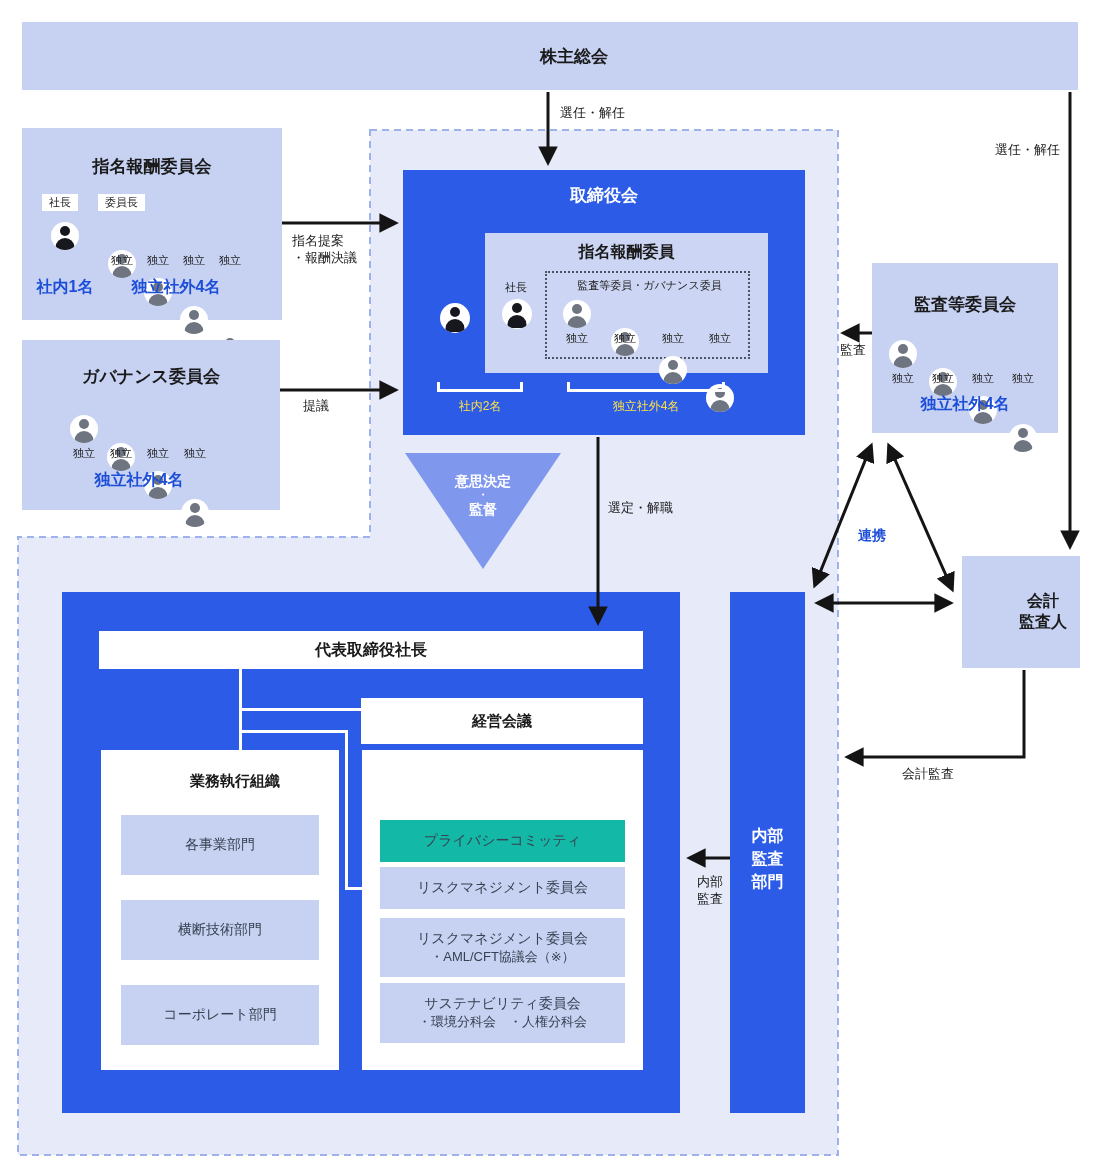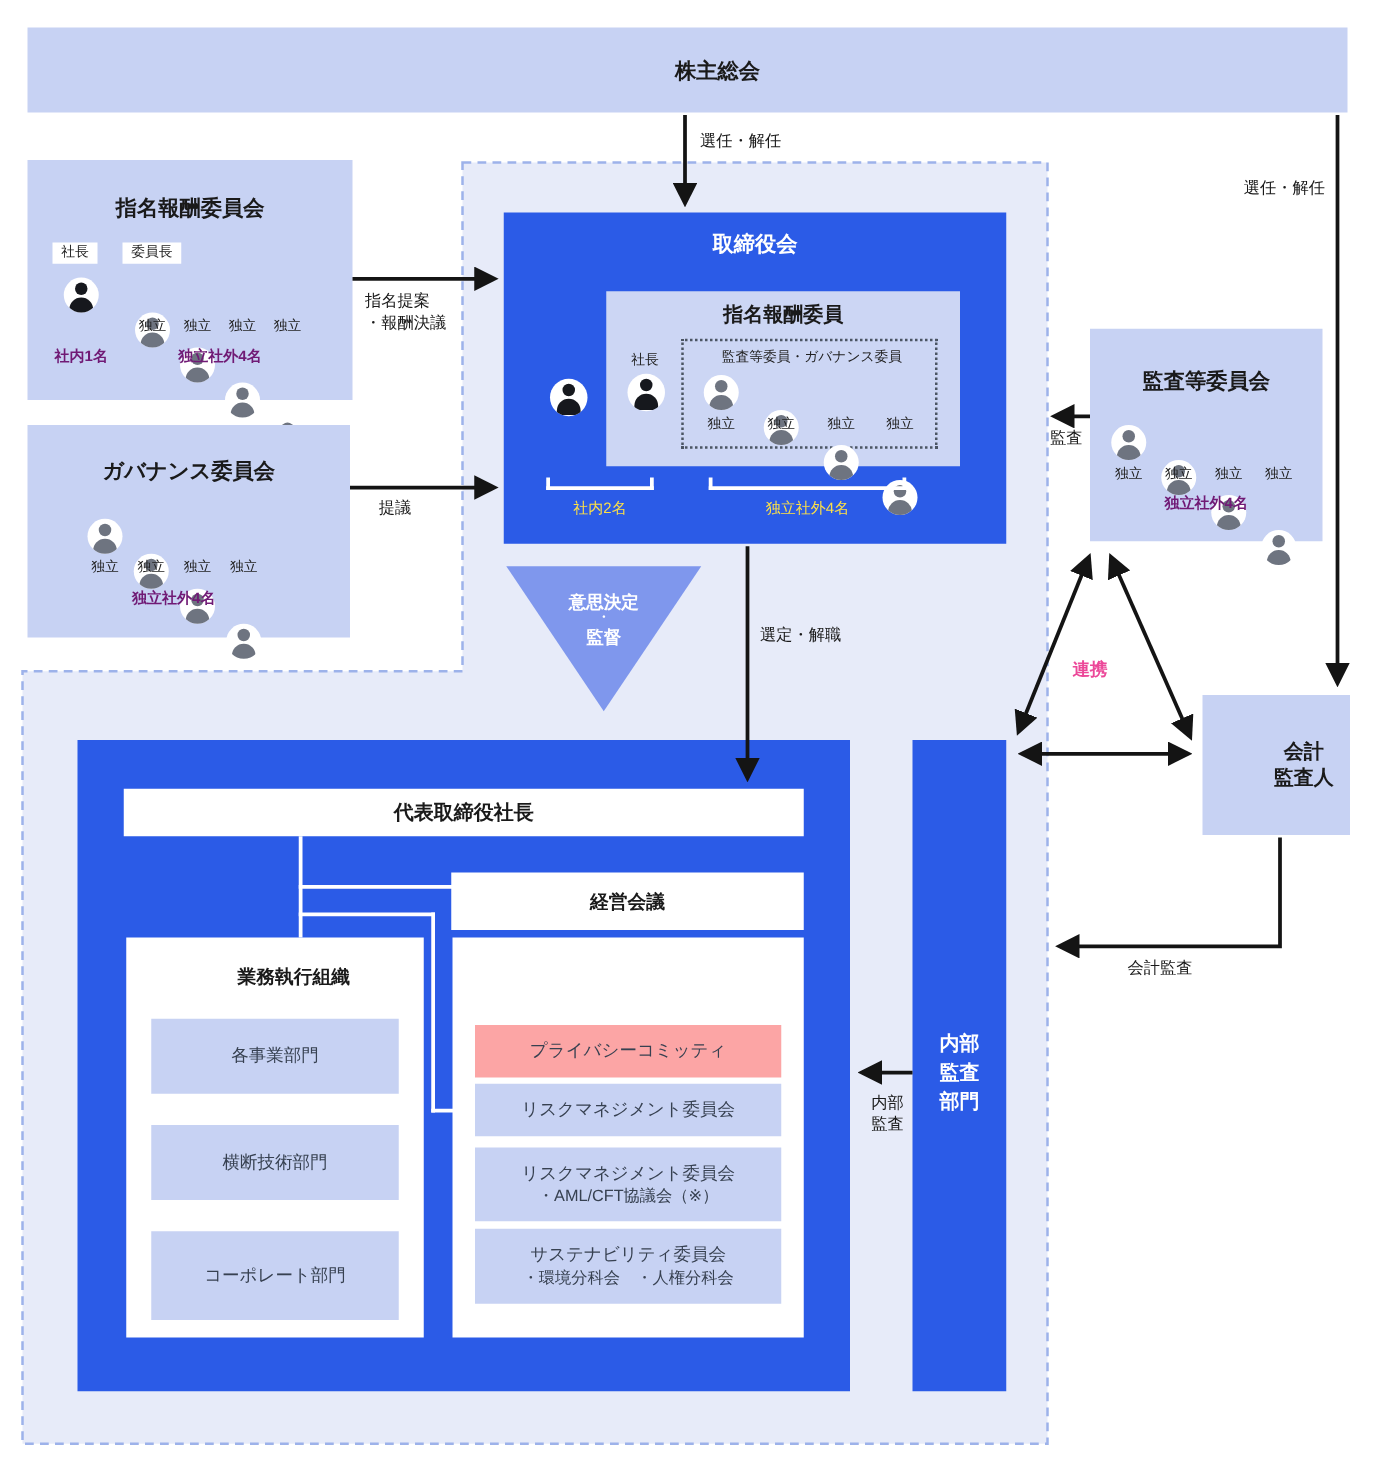--- a/index.html
+++ b/index.html
@@ -9,22 +9,22 @@
   .ctr{display:flex;align-items:center;justify-content:center;text-align:center;}
   .lightbox{background:#c7d2f3;}
   .bluebox{background:#2b5be7;}
   .whitebox{background:#ffffff;}
   .t17{font-size:17px;font-weight:bold;}
   .t16{font-size:16px;font-weight:bold;}
   .t15{font-size:15px;font-weight:bold;}
   .item-text{font-size:14px;color:#374151;}
   .sub-text{font-size:13px;color:#374151;}
   .lbl{font-size:13px;color:#1a1a1a;line-height:1.3;}
-  .lbl-b{font-size:14px;font-weight:bold;color:#ec4899;}
-  .cap{font-size:12px;font-weight:bold;color:#701a75;}
+  .lbl-b{font-size:14px;font-weight:bold;color:#1d4ed8;}
+  .cap{font-size:16px;font-weight:bold;color:#1d4ed8;}
   .mini{font-size:11px;color:#222;}
   .tag{background:#fff;font-size:11px;color:#222;padding:2px 7px;line-height:1.2;}
   .person{position:relative;width:28px;height:28px;border-radius:50%;background:#fff;overflow:hidden;}
   .person::before{content:"";position:absolute;top:4px;left:50%;transform:translateX(-50%);
     width:10px;height:10px;border-radius:50%;background:var(--pc,#6e7480);}
   .person::after{content:"";position:absolute;top:16px;left:50%;transform:translateX(-50%);
     width:19px;height:13px;border-radius:10px 10px 0 0;background:var(--pc,#6e7480);}
   .person.dark{--pc:#16181d;}
   .person.gray{--pc:#6e7480;}
   .wline{background:#fff;}
@@ -144,27 +144,27 @@
     </div>
 
     <div class="abs whitebox" style="left:39px;top:158px;width:238px;height:320px;">
       <div class="abs t15" style="left:15px;top:22px;width:238px;text-align:center;">業務執行組織</div>
       <div class="abs ctr item-text" style="left:20px;top:65px;width:198px;height:60px;background:#c7d2f3;">
         <span>各事業部門</span>
       </div>
       <div class="abs ctr item-text" style="left:20px;top:150px;width:198px;height:60px;background:#c7d2f3;">
         <span>横断技術部門</span>
       </div>
-      <div class="abs ctr item-text" style="left:20px;top:235px;width:198px;height:71px;background:#c7d2f3;">
+      <div class="abs ctr item-text" style="left:20px;top:235px;width:198px;height:60px;background:#c7d2f3;">
         <span>コーポレート部門</span>
       </div>
     </div>
 
     <div class="abs whitebox" style="left:300px;top:158px;width:281px;height:320px;">
-      <div class="abs ctr item-text" style="left:18px;top:70px;width:245px;height:42px;background:#fca5a5;">
+      <div class="abs ctr item-text" style="left:18px;top:70px;width:245px;height:42px;background:#14b8a6;">
         <span>プライバシーコミッティ</span>
       </div>
       <div class="abs ctr item-text" style="left:18px;top:117px;width:245px;height:42px;background:#c7d2f3;">
         <span>リスクマネジメント委員会</span>
       </div>
       <div class="abs ctr" style="left:18px;top:168px;width:245px;height:59px;background:#c7d2f3;flex-direction:column;">
         <div class="item-text">リスクマネジメント委員会</div>
         <div class="sub-text">・AML/CFT協議会（※）</div>
       </div>
       <div class="abs ctr" style="left:18px;top:233px;width:245px;height:60px;background:#c7d2f3;flex-direction:column;">

